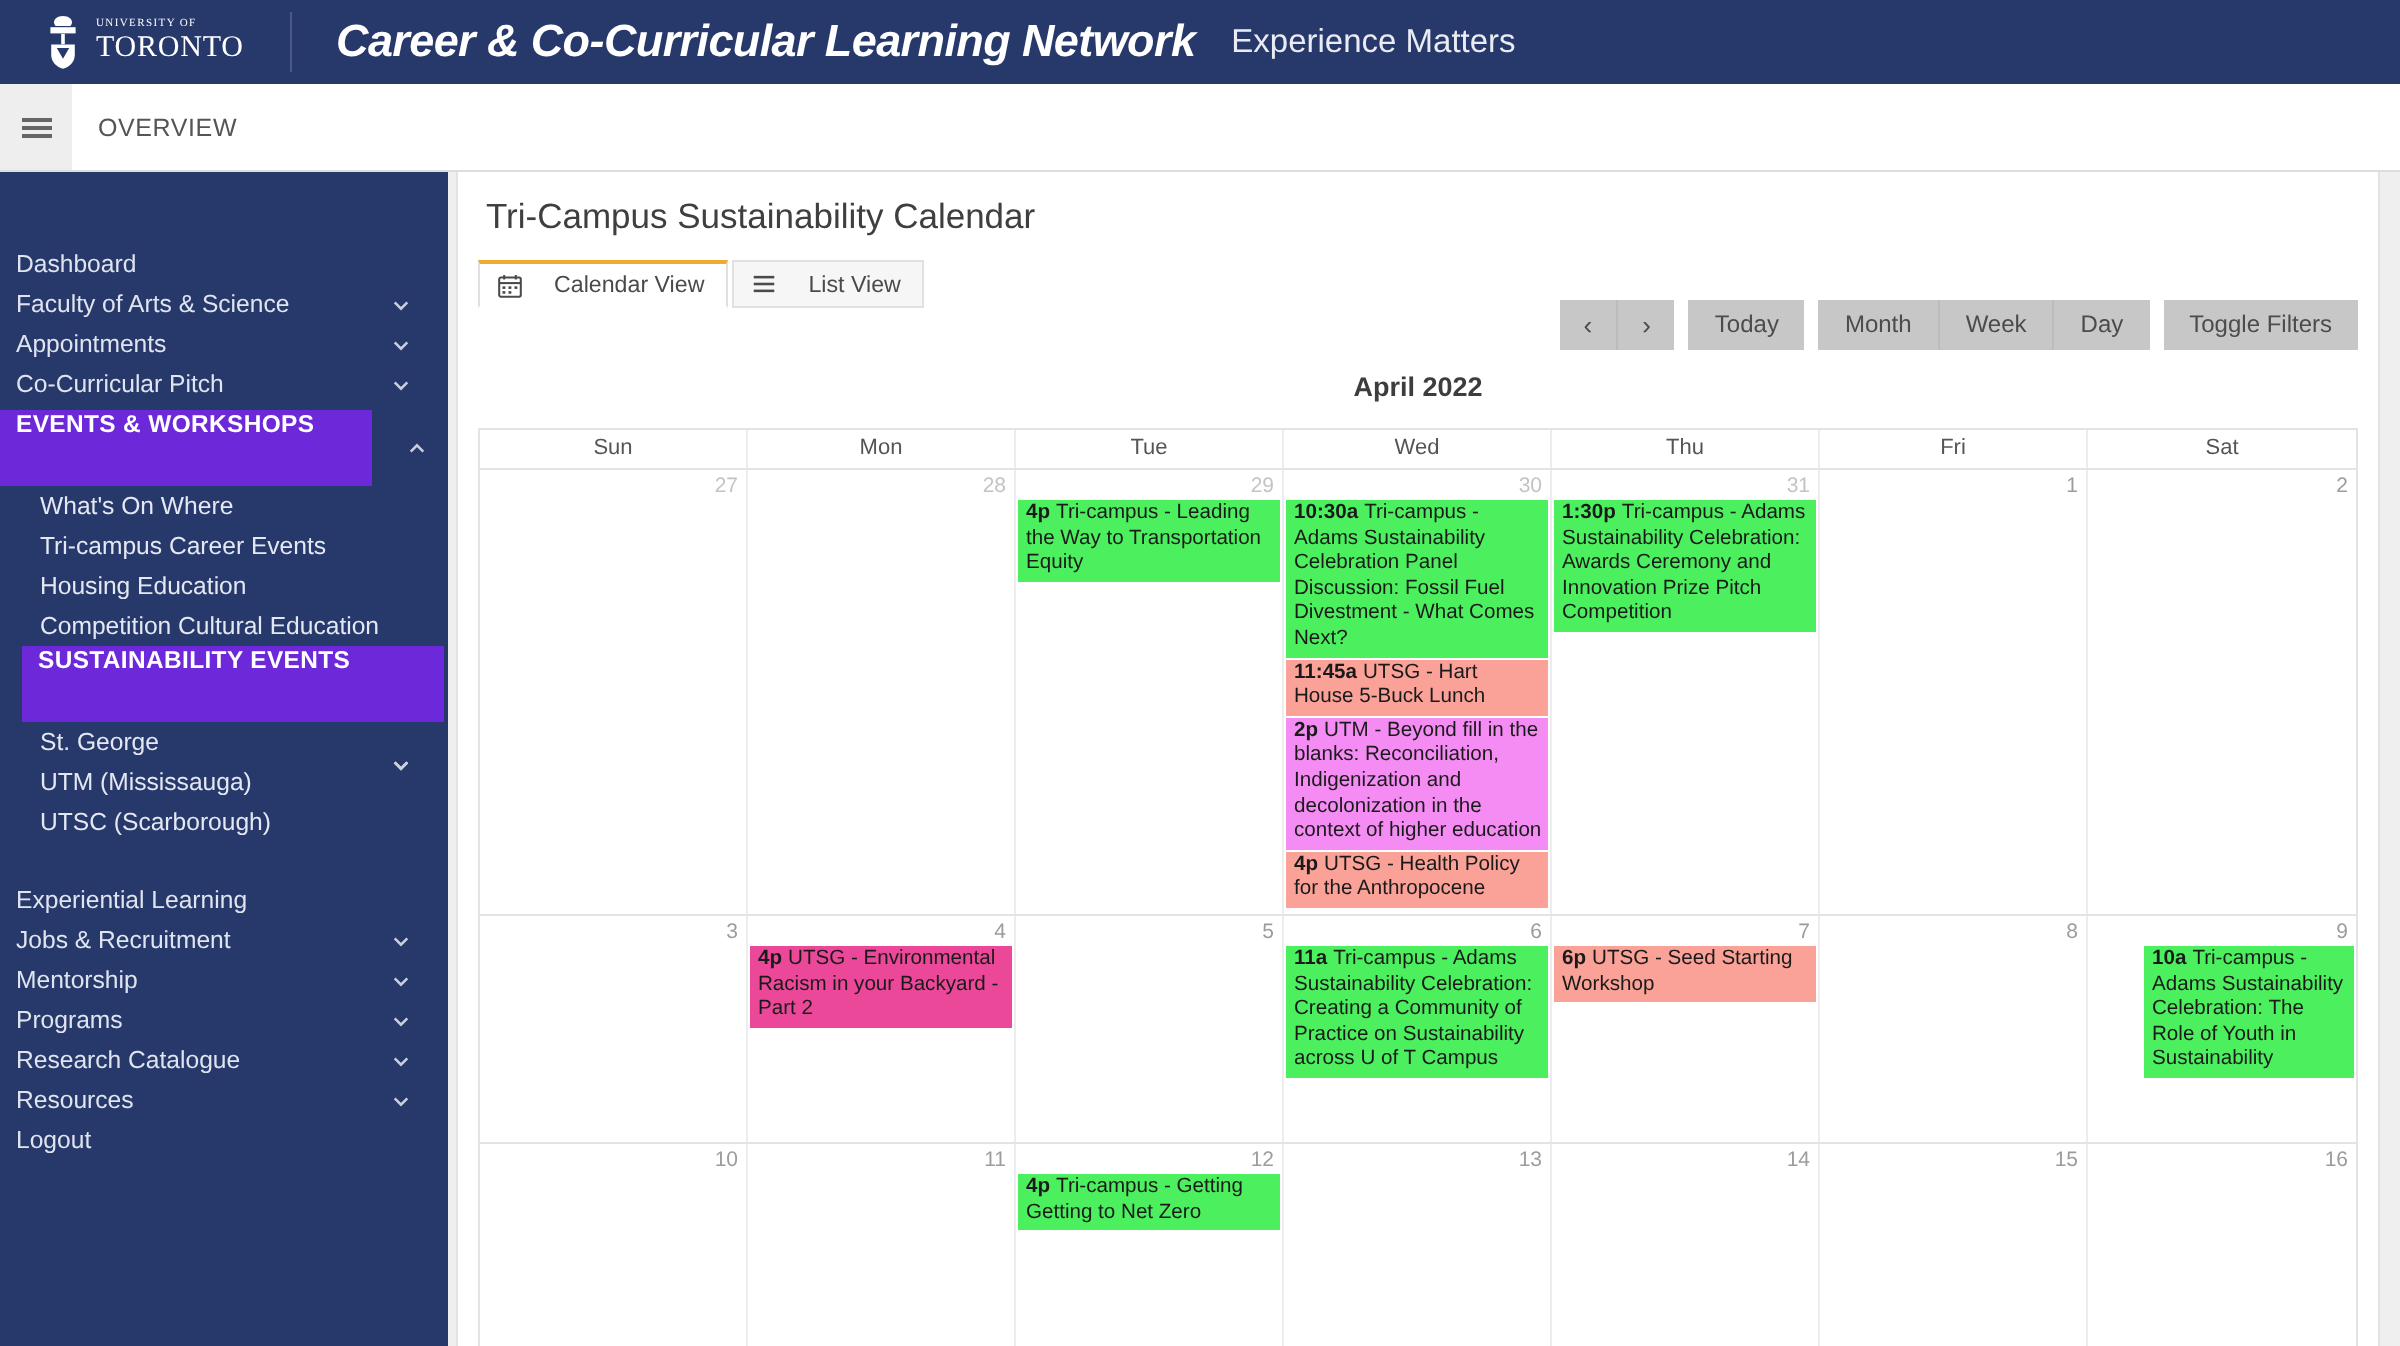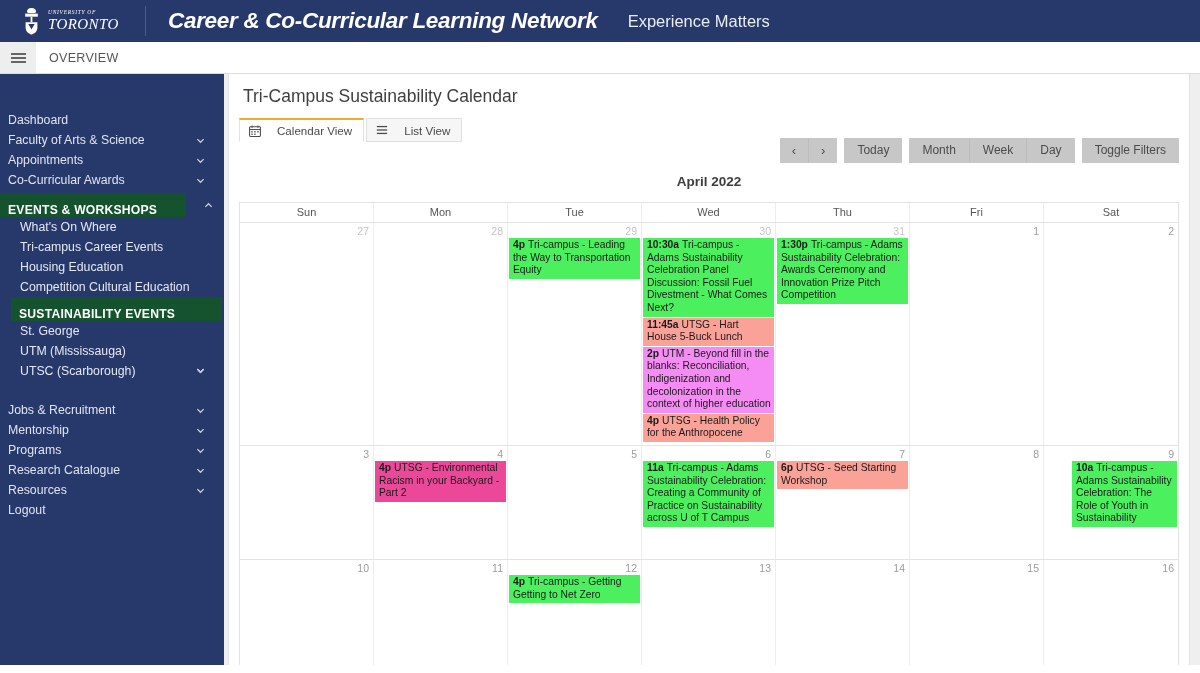--- a/index.html
+++ b/index.html
@@ -8,57 +8,57 @@
     font-family: "Liberation Sans", sans-serif;
     background: #ffffff;
     overflow: hidden;
   }
 
   
   .brandbar {
     height: 42px; background: #27386b; display: flex; align-items: center;
     position: relative;
   }
-  .logo-wrap { width: 145px; height: 42px; display: flex; align-items: center; padding-left: 22px; gap: 7px; font-style: italic; }
+  .logo-wrap { width: 145px; height: 42px; display: flex; align-items: center; padding-left: 22px; gap: 7px; }
   .crest { width: 19px; height: 28px; flex: 0 0 19px; }
   .logo-text { display: flex; flex-direction: column; justify-content: center; line-height: 1; }
   .logo-uni { font-size: 5.5px; letter-spacing: 0.7px; color: #fff; font-family: "Liberation Serif", serif; }
   .logo-toronto { font-size: 15px; letter-spacing: 0.4px; color: #fff; font-family: "Liberation Serif", serif; margin-top: 1px; }
   .brand-div { width: 1px; height: 30px; background: #4a5a86; margin: 0 0 0 0; }
   .brand-title {
     color: #ffffff; font-size: 22.5px; font-weight: bold; font-style: italic;
     letter-spacing: -0.3px; margin-left: 22px; font-family: "Liberation Sans", sans-serif;
     transform: scaleX(1.0);
   }
-  .brand-sub { color: #e9ecf3; font-size: 16.5px; margin-left: 30px; font-weight: 400; }
+  .brand-sub { color: #e9ecf3; font-size: 16.5px; margin-left: 18px; font-weight: 400; }
 
   
-  .overviewbar { height: 32px; background: #ffffff; display: flex; align-items: stretch; border-bottom: 1px solid #dddddd; }
+  .overviewbar { height: 44px; background: #ffffff; display: flex; align-items: stretch; border-bottom: 1px solid #dddddd; }
   .hamburger { width: 36px; background: #eeeeee; display: flex; align-items: center; justify-content: center; cursor: pointer; }
   .hamburger span { display: block; width: 15px; height: 2px; background: #666; margin: 2px 0; }
   .overview-label { display: flex; align-items: center; padding-left: 13px; font-size: 12.5px; color: #555; letter-spacing: 0.3px; }
 
   
   .body-split { display: flex; height: 591px; }
 
   
   .sidebar {
     width: 224px; flex: 0 0 224px; background: #27386b; position: relative;
     padding-top: 36px; color: #dfe4ef; font-size: 12.3px;
   }
   .side-item {
     height: 20px; display: flex; align-items: center; padding-left: 8px;
     cursor: pointer; position: relative; color: #dfe4ef;
   }
   .side-spacer { height: 19px; }
   .chev { position: absolute; right: 20px; top: 50%; transform: translateY(-50%); width: 8px; height: 8px; }
   .chev svg { display: block; }
   .side-head {
-    height: 24px; display: flex; align-items: flex-end; padding-left: 8px;
-    background: #14532d; color: #ffffff; font-weight: bold; font-size: 12.2px;
+    height: 38px; display: flex; align-items: flex-start; padding-left: 8px;
+    background: #6d28d9; color: #ffffff; font-weight: bold; font-size: 12.2px;
     letter-spacing: 0.2px; cursor: pointer; position: relative;
   }
   .side-head.w-events { width: 186px; }
   .side-head.w-sust { width: 211px; margin-left: 11px; }
   .side-head .chev { right: -26px; }
   .side-group { margin-top: 3px; }
   .side-sub { height: 20px; display: flex; align-items: center; padding-left: 20px; cursor: pointer; color: #e4e8f2; }
 
   
   .main { flex: 1; background: #efefef; position: relative; overflow: hidden; }
@@ -158,21 +158,21 @@
         </div>
         <div class="side-item">
           <span>Appointments</span>
           <span class="chev">
             <svg viewBox="0 0 10 10" width="9" height="9">
               <path d="M1.5 3.5 L5 7 L8.5 3.5" stroke="#c9cfdd" stroke-width="1.4" fill="none"></path>
             </svg>
           </span>
         </div>
         <div class="side-item">
-          <span>Co-Curricular Awards</span>
+          <span>Co-Curricular Pitch</span>
           <span class="chev">
             <svg viewBox="0 0 10 10" width="9" height="9">
               <path d="M1.5 3.5 L5 7 L8.5 3.5" stroke="#c9cfdd" stroke-width="1.4" fill="none"></path>
             </svg>
           </span>
         </div>
       </div>
     <div class="side-group">
       <div class="side-head w-events">
         <span>EVENTS &amp; WORKSHOPS</span>
@@ -221,20 +221,23 @@
             <span class="chev">
               <svg viewBox="0 0 10 10" width="9" height="9">
                 <path d="M1.5 3.5 L5 7 L8.5 3.5" stroke="#c9cfdd" stroke-width="1.4" fill="none"></path>
               </svg>
             </span>
           </div>
         </div>
     </div>
     <div id="side-bottom">
         <div class="side-spacer"></div>
+        <div class="side-item">
+          <span>Experiential Learning</span>
+        </div>
         <div class="side-item">
           <span>Jobs &amp; Recruitment</span>
           <span class="chev">
             <svg viewBox="0 0 10 10" width="9" height="9">
               <path d="M1.5 3.5 L5 7 L8.5 3.5" stroke="#c9cfdd" stroke-width="1.4" fill="none"></path>
             </svg>
           </span>
         </div>
         <div class="side-item">
           <span>Mentorship</span>

